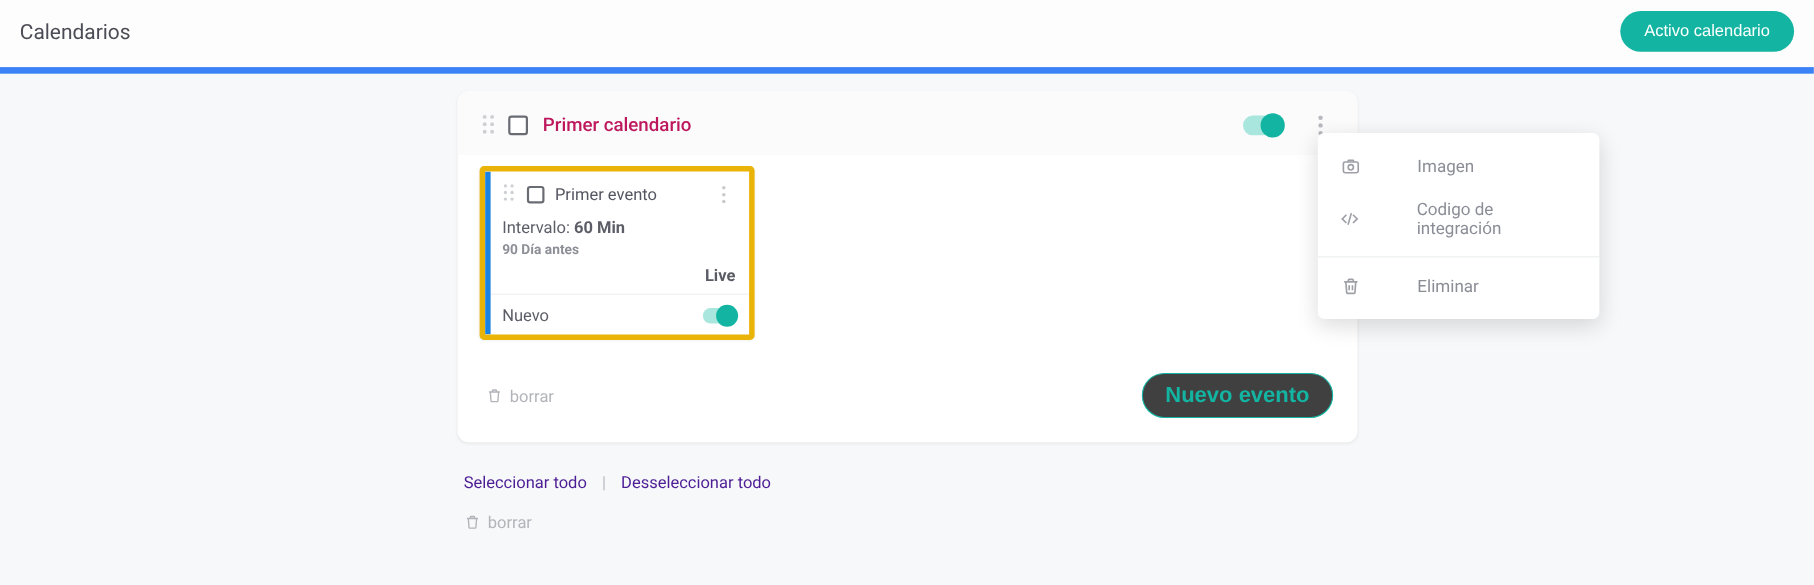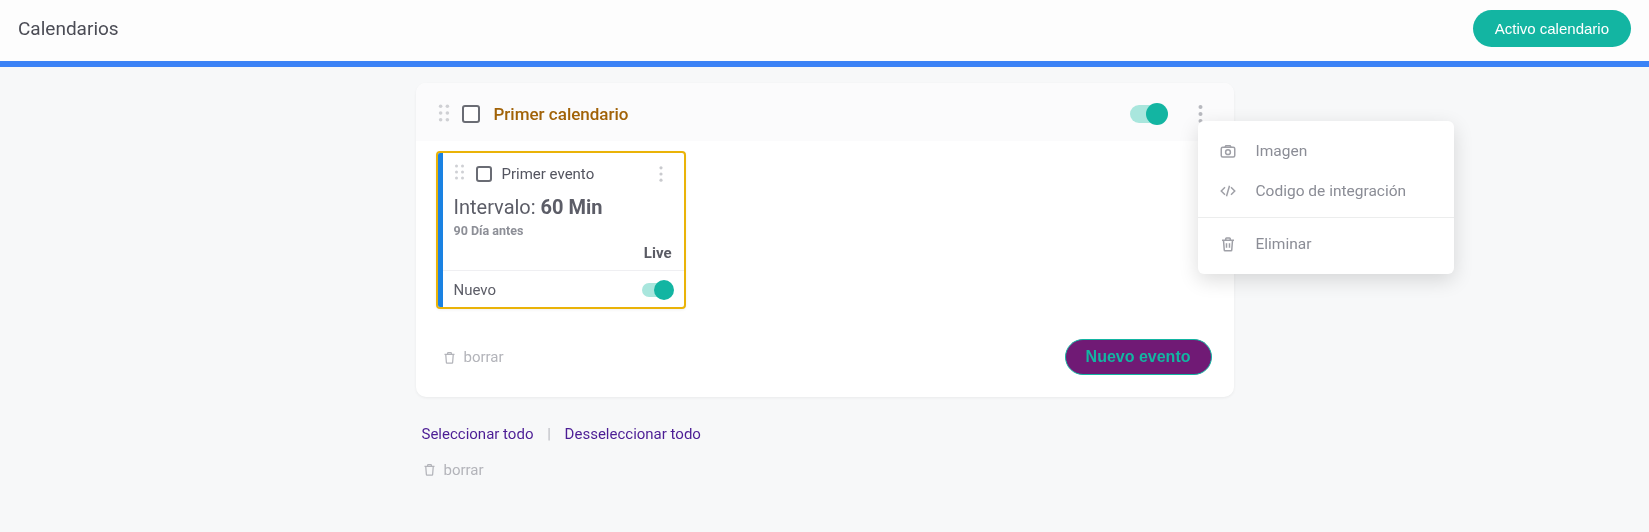--- a/index.html
+++ b/index.html
@@ -78,21 +78,21 @@
     background: #fff;
     cursor: pointer;
     flex-shrink: 0;
   }
   .cal-titles {
     margin-left: 14px;
     flex: 1;
   }
   .cal-name {
     font-size: 17px;
-    color: #a16207;
+    color: #be185d;
     font-weight: 500;
   }
   .cal-sub {
     font-size: 13.5px;
     color: #7a7b83;
     margin-top: 2px;
   }
 
   
   .toggle {
@@ -138,20 +138,21 @@
     padding: 10px 0;
     z-index: 50;
   }
   .dropdown-item {
     display: flex;
     align-items: center;
     padding: 10px 20px;
     color: #8b8d96;
     font-size: 15.5px;
     cursor: pointer;
+    gap: 33px;
   }
   .dropdown-item .dd-icon {
     width: 20px;
     height: 20px;
     margin-right: 18px;
     color: #9fa0a7;
     display: flex;
     align-items: center;
     justify-content: center;
   }
@@ -160,21 +161,21 @@
     margin: 6px 0;
   }
 
   
   .events-area {
     padding: 10px 20px 0 20px;
   }
   .event-card {
     width: 250px;
     background: #fff;
-    border: 2px solid #eab308;
+    border: 5px solid #eab308;
     border-radius: 4px;
     box-shadow: 0 1px 3px rgba(0,0,0,0.06);
     position: relative;
     overflow: hidden;
   }
   .event-accent {
     position: absolute;
     left: 0; top: 0; bottom: 0;
     width: 5px;
     background: #1a82e2;
@@ -197,21 +198,21 @@
     flex-shrink: 0;
   }
   .event-name {
     margin-left: 10px;
     font-size: 15px;
     color: #545560;
     flex: 1;
   }
   .event-interval {
     margin-top: 10px;
-    font-size: 20px;
+    font-size: 15px;
     color: #5c5d67;
   }
   .event-interval b { font-weight: 700; }
   .event-before {
     font-size: 12.5px;
     color: #8d8f97;
     margin-top: 4px;
     font-weight: bold;
   }
   .event-live {
@@ -268,25 +269,25 @@
     color: #b3b4ba;
     font-size: 15px;
     cursor: pointer;
   }
   .delete-link .dd-icon {
     width: 16px; height: 16px; margin-right: 6px; color: #b3b4ba;
     display: flex; align-items: center; justify-content: center;
   }
   .btn-outline {
     border: 1.5px solid #13B5A2;
-    background: #701a75;
+    background: #404040;
     color: #13B5A2;
     border-radius: 22px;
     padding: 8px 20px;
-    font-size: 16px;
+    font-size: 20px;
     font-weight: 600;
     cursor: pointer;
   }
 
   
   .below-links {
     width: 818px;
     margin-top: 28px;
     padding-left: 6px;
   }

